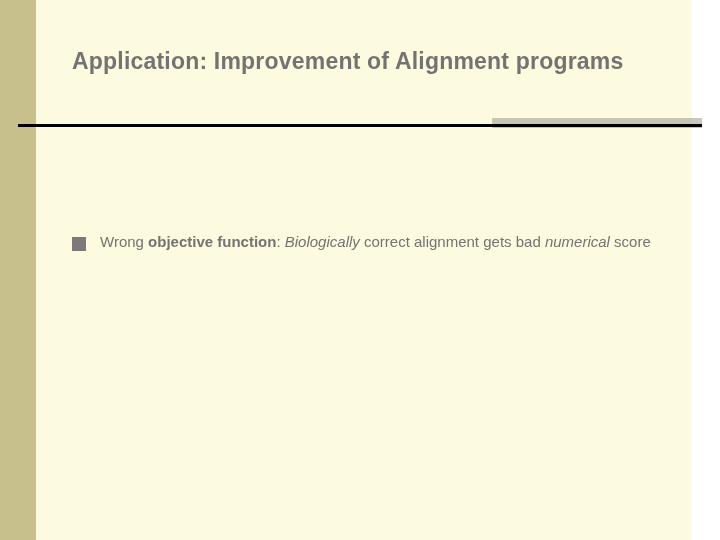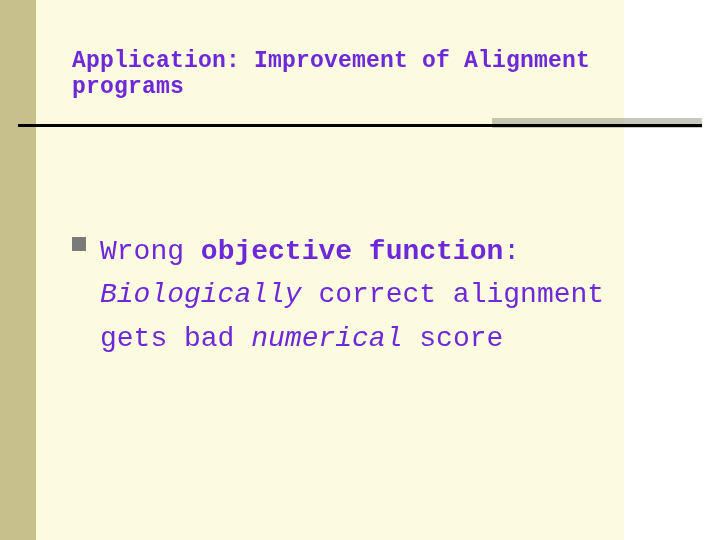--- a/index.html
+++ b/index.html
@@ -5,25 +5,25 @@
   html, body {
     margin: 0;
     padding: 0;
     width: 720px;
     height: 540px;
     overflow: hidden;
     background: #fff;
   }
   .slide {
     position: relative;
-    width: 624px;
+    width: 692px;
     height: 540px;
     background: #fdfbdf;
-    font-family: Liberation Mono, monospace;
-    color: #6d28d9;
+    font-family: Liberation Sans, sans-serif;
+    color: #737373;
   }
   .left-band {
     position: absolute;
     left: 0;
     top: 0;
     width: 36px;
     height: 540px;
     background: #c7c08c;
   }
   .title {
@@ -65,21 +65,21 @@
     top: 172px;
     width: 596px;
     font-size: 22px;
     line-height: 1.35;
   }
   .bullet-row {
     position: absolute;
     left: 72px;
     top: 230px;
     width: 600px;
-    font-size: 28px;
+    font-size: 15px;
     line-height: 1.55;
   }
   .square {
     position: absolute;
     left: 0;
     top: 7px;
     width: 14px;
     height: 14px;
     background: #7a7a7a;
   }

